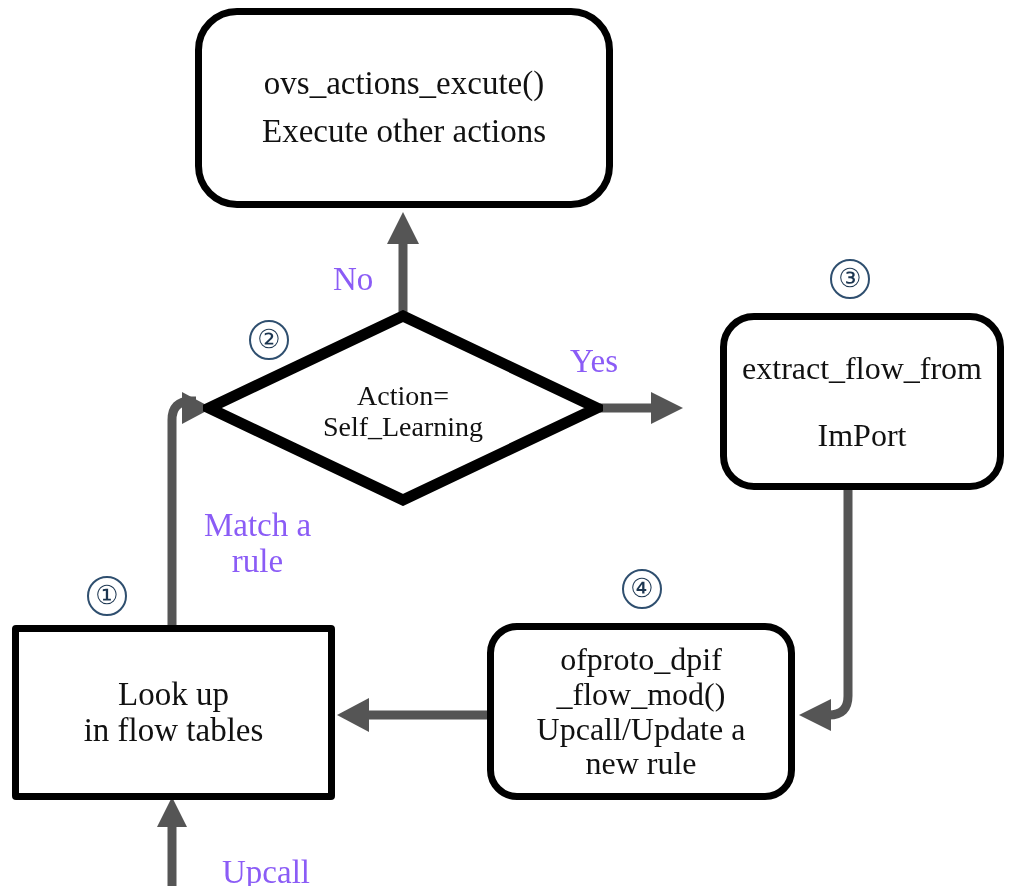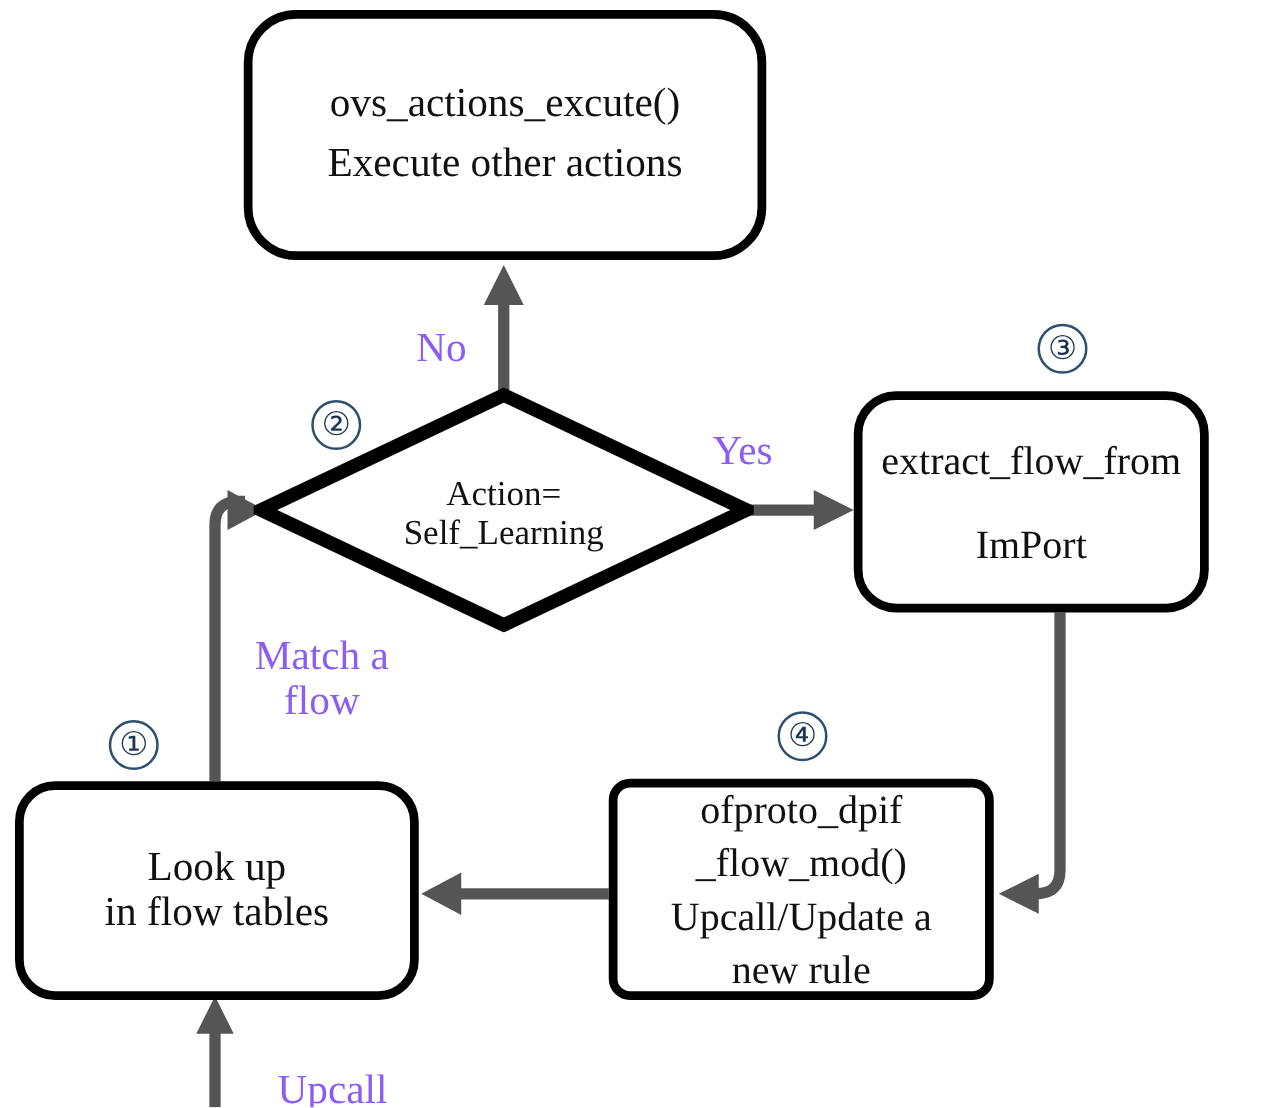--- a/index.html
+++ b/index.html
@@ -42,21 +42,21 @@
   .node .line {
     display: block;
   }
   
   #node-lookup {
     left: 12px;
     top: 625px;
     width: 323px;
     height: 175px;
     font-size: 33px;
-    border-radius: 32px;
+    border-radius: 4px;
   }
   
   #node-decision {
     position: absolute;
     left: 203px;
     top: 310px;
     width: 400px;
     height: 196px;
   }
   #node-decision svg {
@@ -86,41 +86,40 @@
     width: 418px;
     height: 200px;
     font-size: 33px;
     border-radius: 42px;
   }
   #node-execute .line + .line {
     margin-top: 12px;
   }
   
   #node-extract {
-    left: 683px;
+    left: 720px;
     top: 313px;
     width: 284px;
     height: 177px;
     font-size: 32px;
     border-radius: 34px;
     overflow: visible;
     gap: 32px;
   }
   #node-extract .line {
     position: relative;
   }
   
   #node-flowmod {
     left: 487px;
     top: 623px;
     width: 308px;
     height: 177px;
     font-size: 32px;
-    border-radius: 17px;
-    justify-content: space-between;
+    border-radius: 30px;
   }
   .edge-label {
     position: absolute;
     font-size: 33px;
     line-height: 1.08;
     color: #8b5cf6;
     white-space: nowrap;
     text-align: center;
   }
   #label-no   { left: 333px; top: 262px; }
@@ -218,21 +217,21 @@
     <span class="line">ofproto_dpif</span>
     <span class="line">_flow_mod()</span>
     <span class="line">Upcall/Update a</span>
     <span class="line">new rule</span>
   </div>
 
   <div class="edge-label" id="label-no">No</div>
   <div class="edge-label" id="label-yes">Yes</div>
   <div class="edge-label" id="label-match">
     <span>Match a</span><br>
-    <span>flow</span>
+    <span>rule</span>
   </div>
   <div class="edge-label" id="label-upcall">Upcall</div>
 
   <div class="marker" id="marker-1">①</div>
   <div class="marker" id="marker-2">②</div>
   <div class="marker" id="marker-3">③</div>
   <div class="marker" id="marker-4">④</div>
 
 </div>
 

